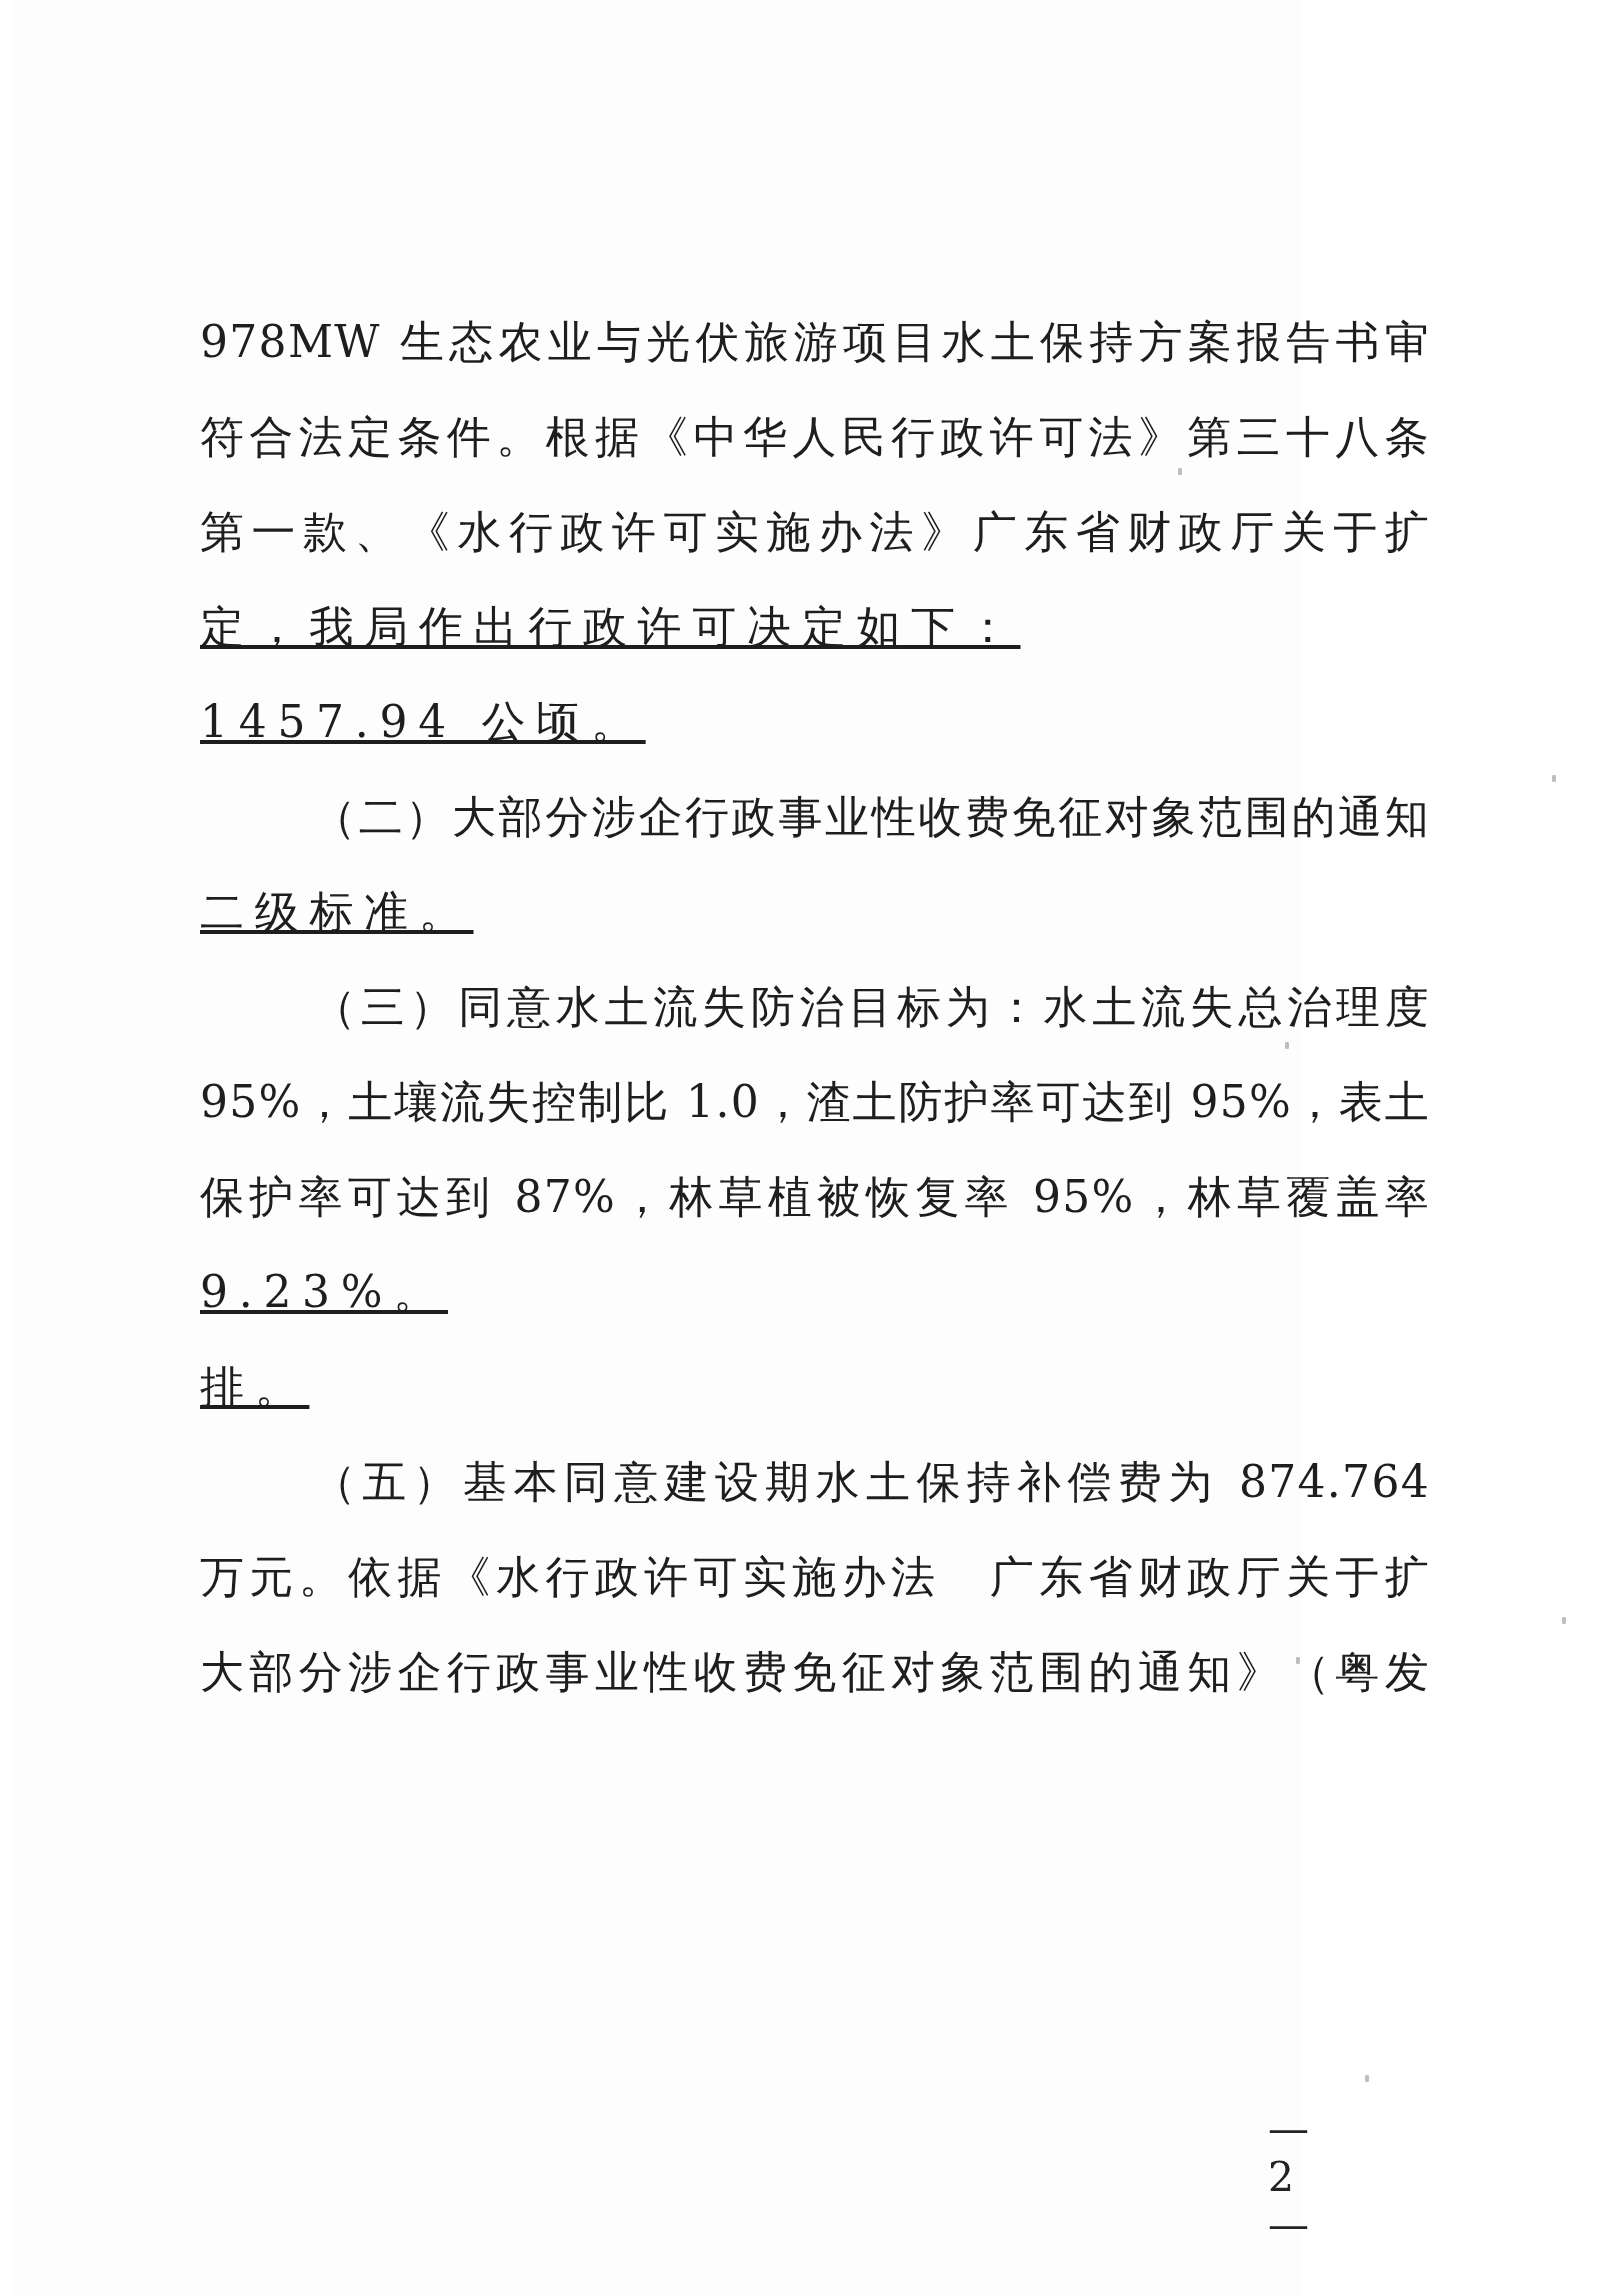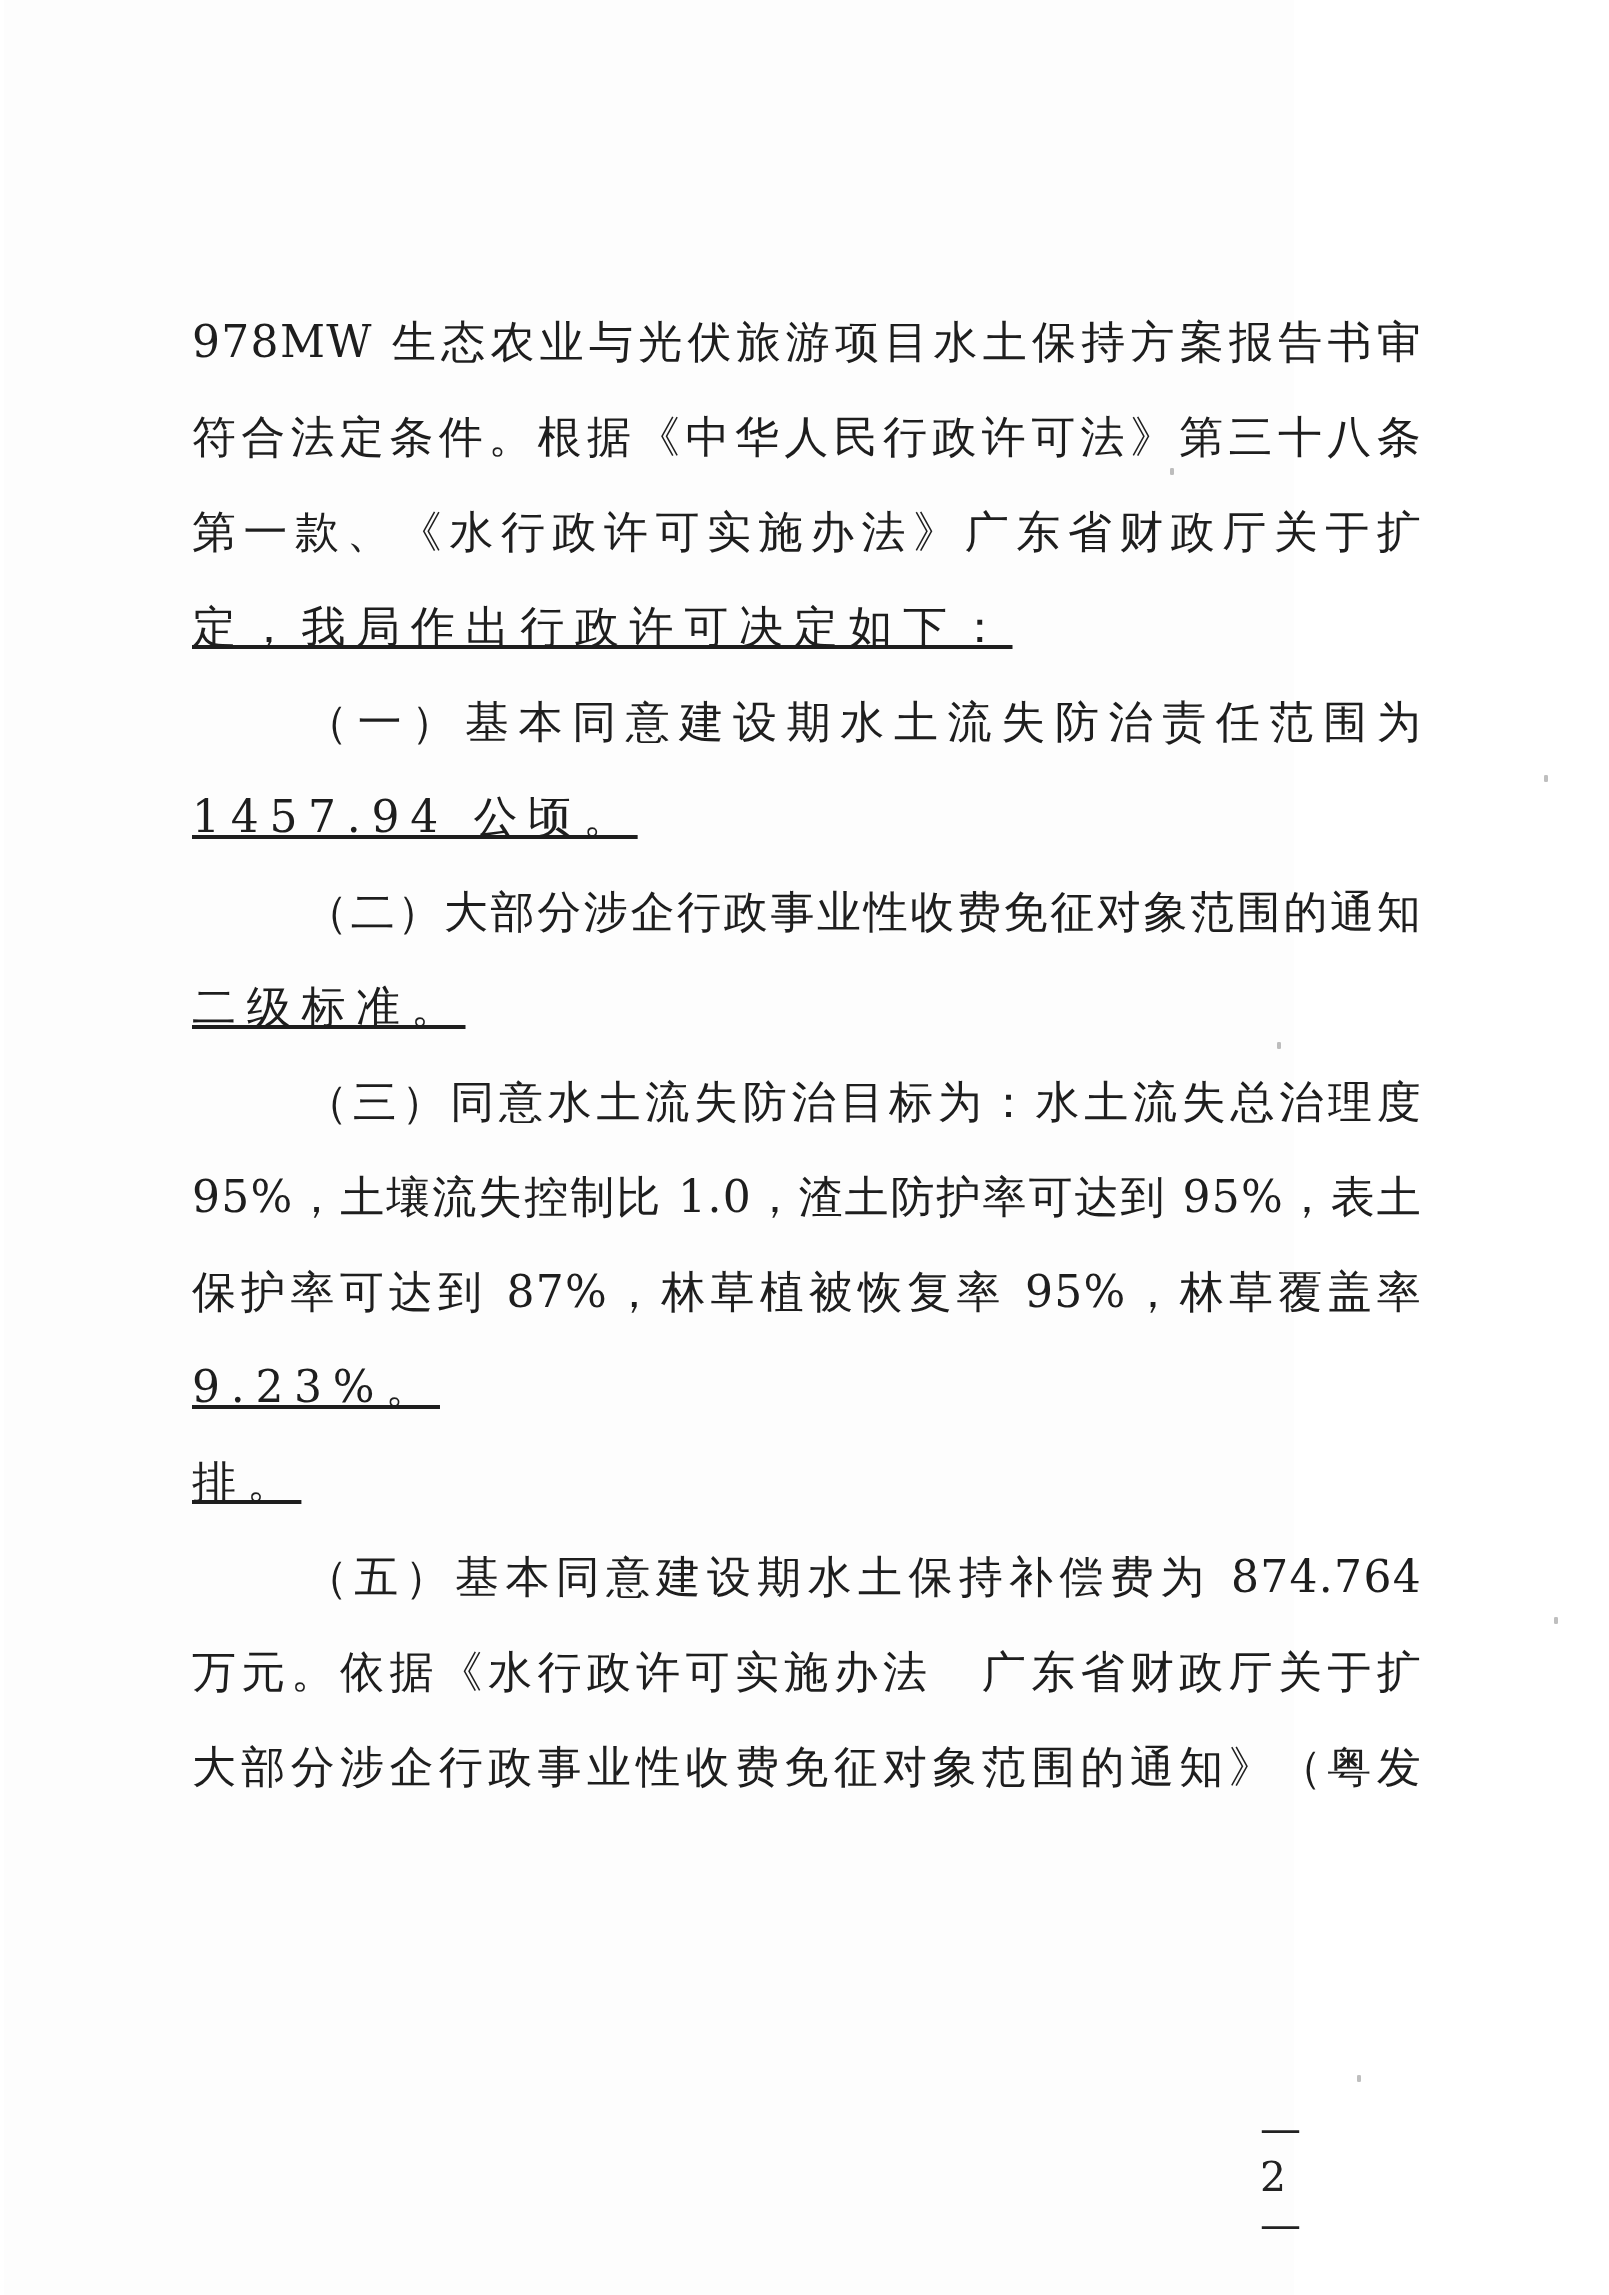--- a/index.html
+++ b/index.html
@@ -10,21 +10,21 @@
     body {
       width: 1610px;
       height: 2295px;
       position: relative;
       overflow: hidden;
       font-family: "DejaVu Serif", "Liberation Serif", serif;
       color: #1e1e1e;
     }
     .page {
       position: absolute;
-      left: 4px; top: 0;
+      left: 12px; top: 0;
       width: 1290px;
       height: 2295px;
       background: #fdfdfd;
     }
     
     .bleed {
       position: absolute;
       left: 221px;
       top: 508px;
       width: 1203px;
@@ -81,21 +81,20 @@
 
   <div class="bleed"></div>
 
   <div class="body-text">
 
     <div class="line">978MW 生态农业与光伏旅游项目水土保持方案报告书审</div>
     <div class="line">符合法定条件。根据《中华人民行政许可法》第三十八条</div>
     <div class="line">第一款、《水行政许可实施办法》广东省财政厅关于扩</div>
     <div class="line last">定，我局作出行政许可决定如下：</div>
 
-    <div class="line indent">（一）基本同意建设期水土流失防治责任范围为</div>
     <div class="line last">1457.94 公顷。</div>
 
     <div class="line indent">（二）大部分涉企行政事业性收费免征对象范围的通知</div>
     <div class="line last">二级标准。</div>
 
     <div class="line indent">（三）同意水土流失防治目标为：水土流失总治理度</div>
     <div class="line">95%，土壤流失控制比 1.0，渣土防护率可达到 95%，表土</div>
     <div class="line">保护率可达到 87%，林草植被恢复率 95%，林草覆盖率</div>
     <div class="line last">9.23%。</div>
 

